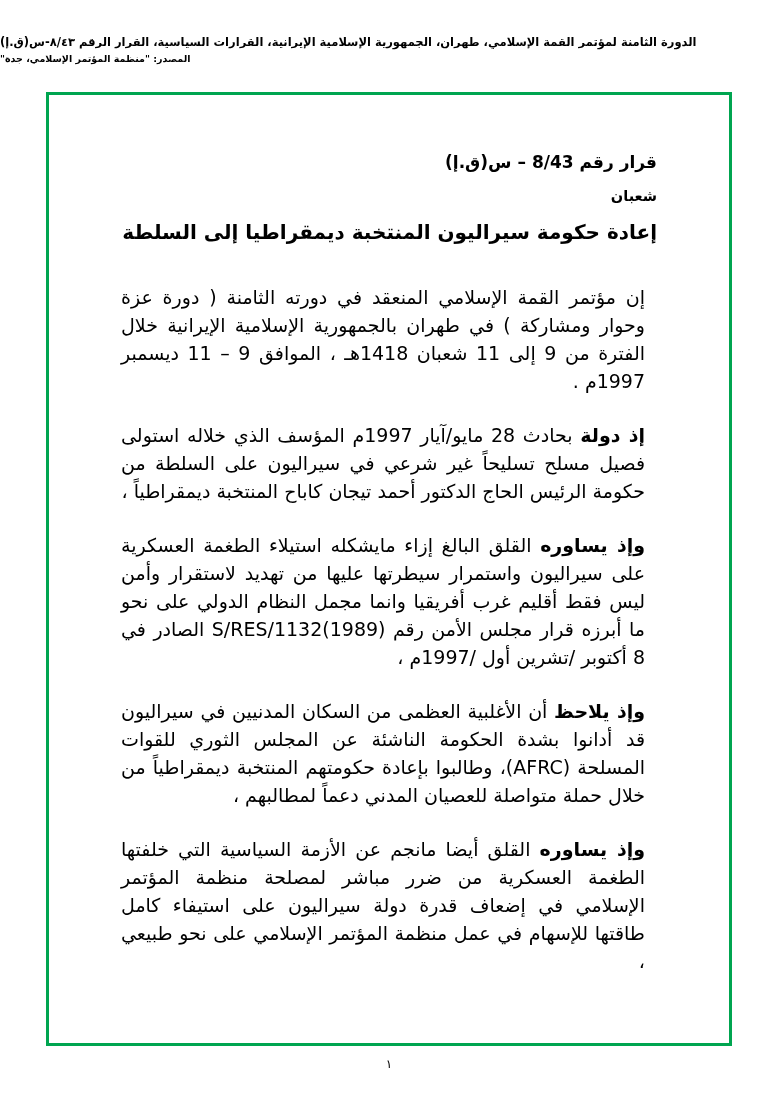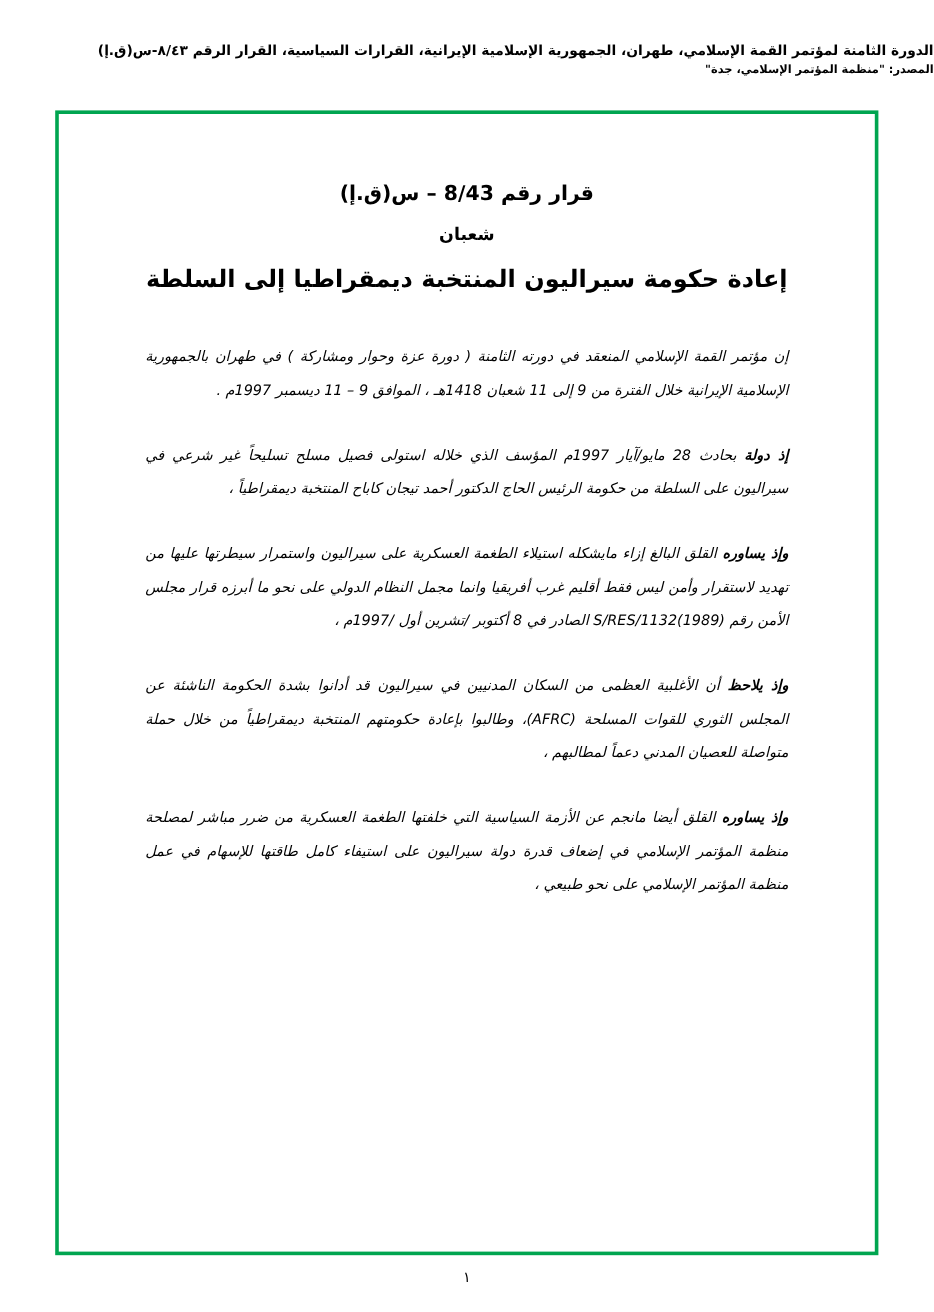--- a/index.html
+++ b/index.html
@@ -21,21 +21,21 @@
     position: relative;
     box-sizing: border-box;
   }
 
   
   .doc-header {
     position: absolute;
     top: 34px;
     right: 0;
     left: 0;
-    text-align: right;
+    text-align: left;
     direction: rtl;
   }
   .doc-header .line1 {
     font-family: "DejaVu Sans", "Liberation Sans", sans-serif;
     font-size: 11.5px;
     font-weight: bold;
     letter-spacing: 0px;
     line-height: 16px;
     color: #000;
   }
@@ -64,21 +64,21 @@
     left: 0;
     right: 0;
     bottom: 0;
     padding: 52px 72px 20px 72px;
     box-sizing: border-box;
     direction: rtl;
   }
 
   
   .title-block {
-    text-align: center;
+    text-align: right;
     margin-bottom: 34px;
   }
   .title-main {
     font-size: 17px;
     font-weight: bold;
     line-height: 30px;
     letter-spacing: 0.3px;
   }
   .title-sub {
     font-size: 14.5px;
@@ -89,27 +89,26 @@
   .title-topic {
     font-size: 20px;
     font-weight: bold;
     line-height: 30px;
     margin-top: 6px;
     letter-spacing: 0.2px;
   }
 
   
   .para {
-    font-size: 12px;
+    font-size: 19px;
     line-height: 28px;
     text-align: justify;
     text-align-last: right;
-    margin: 0 0 26px 0;
+    margin: 0 12px 26px 0;
     direction: rtl;
-    font-style: italic;
   }
   .para.first {
     margin-top: 36px;
   }
   .lead {
     font-weight: bold;
   }
 
   
   .page-number {

